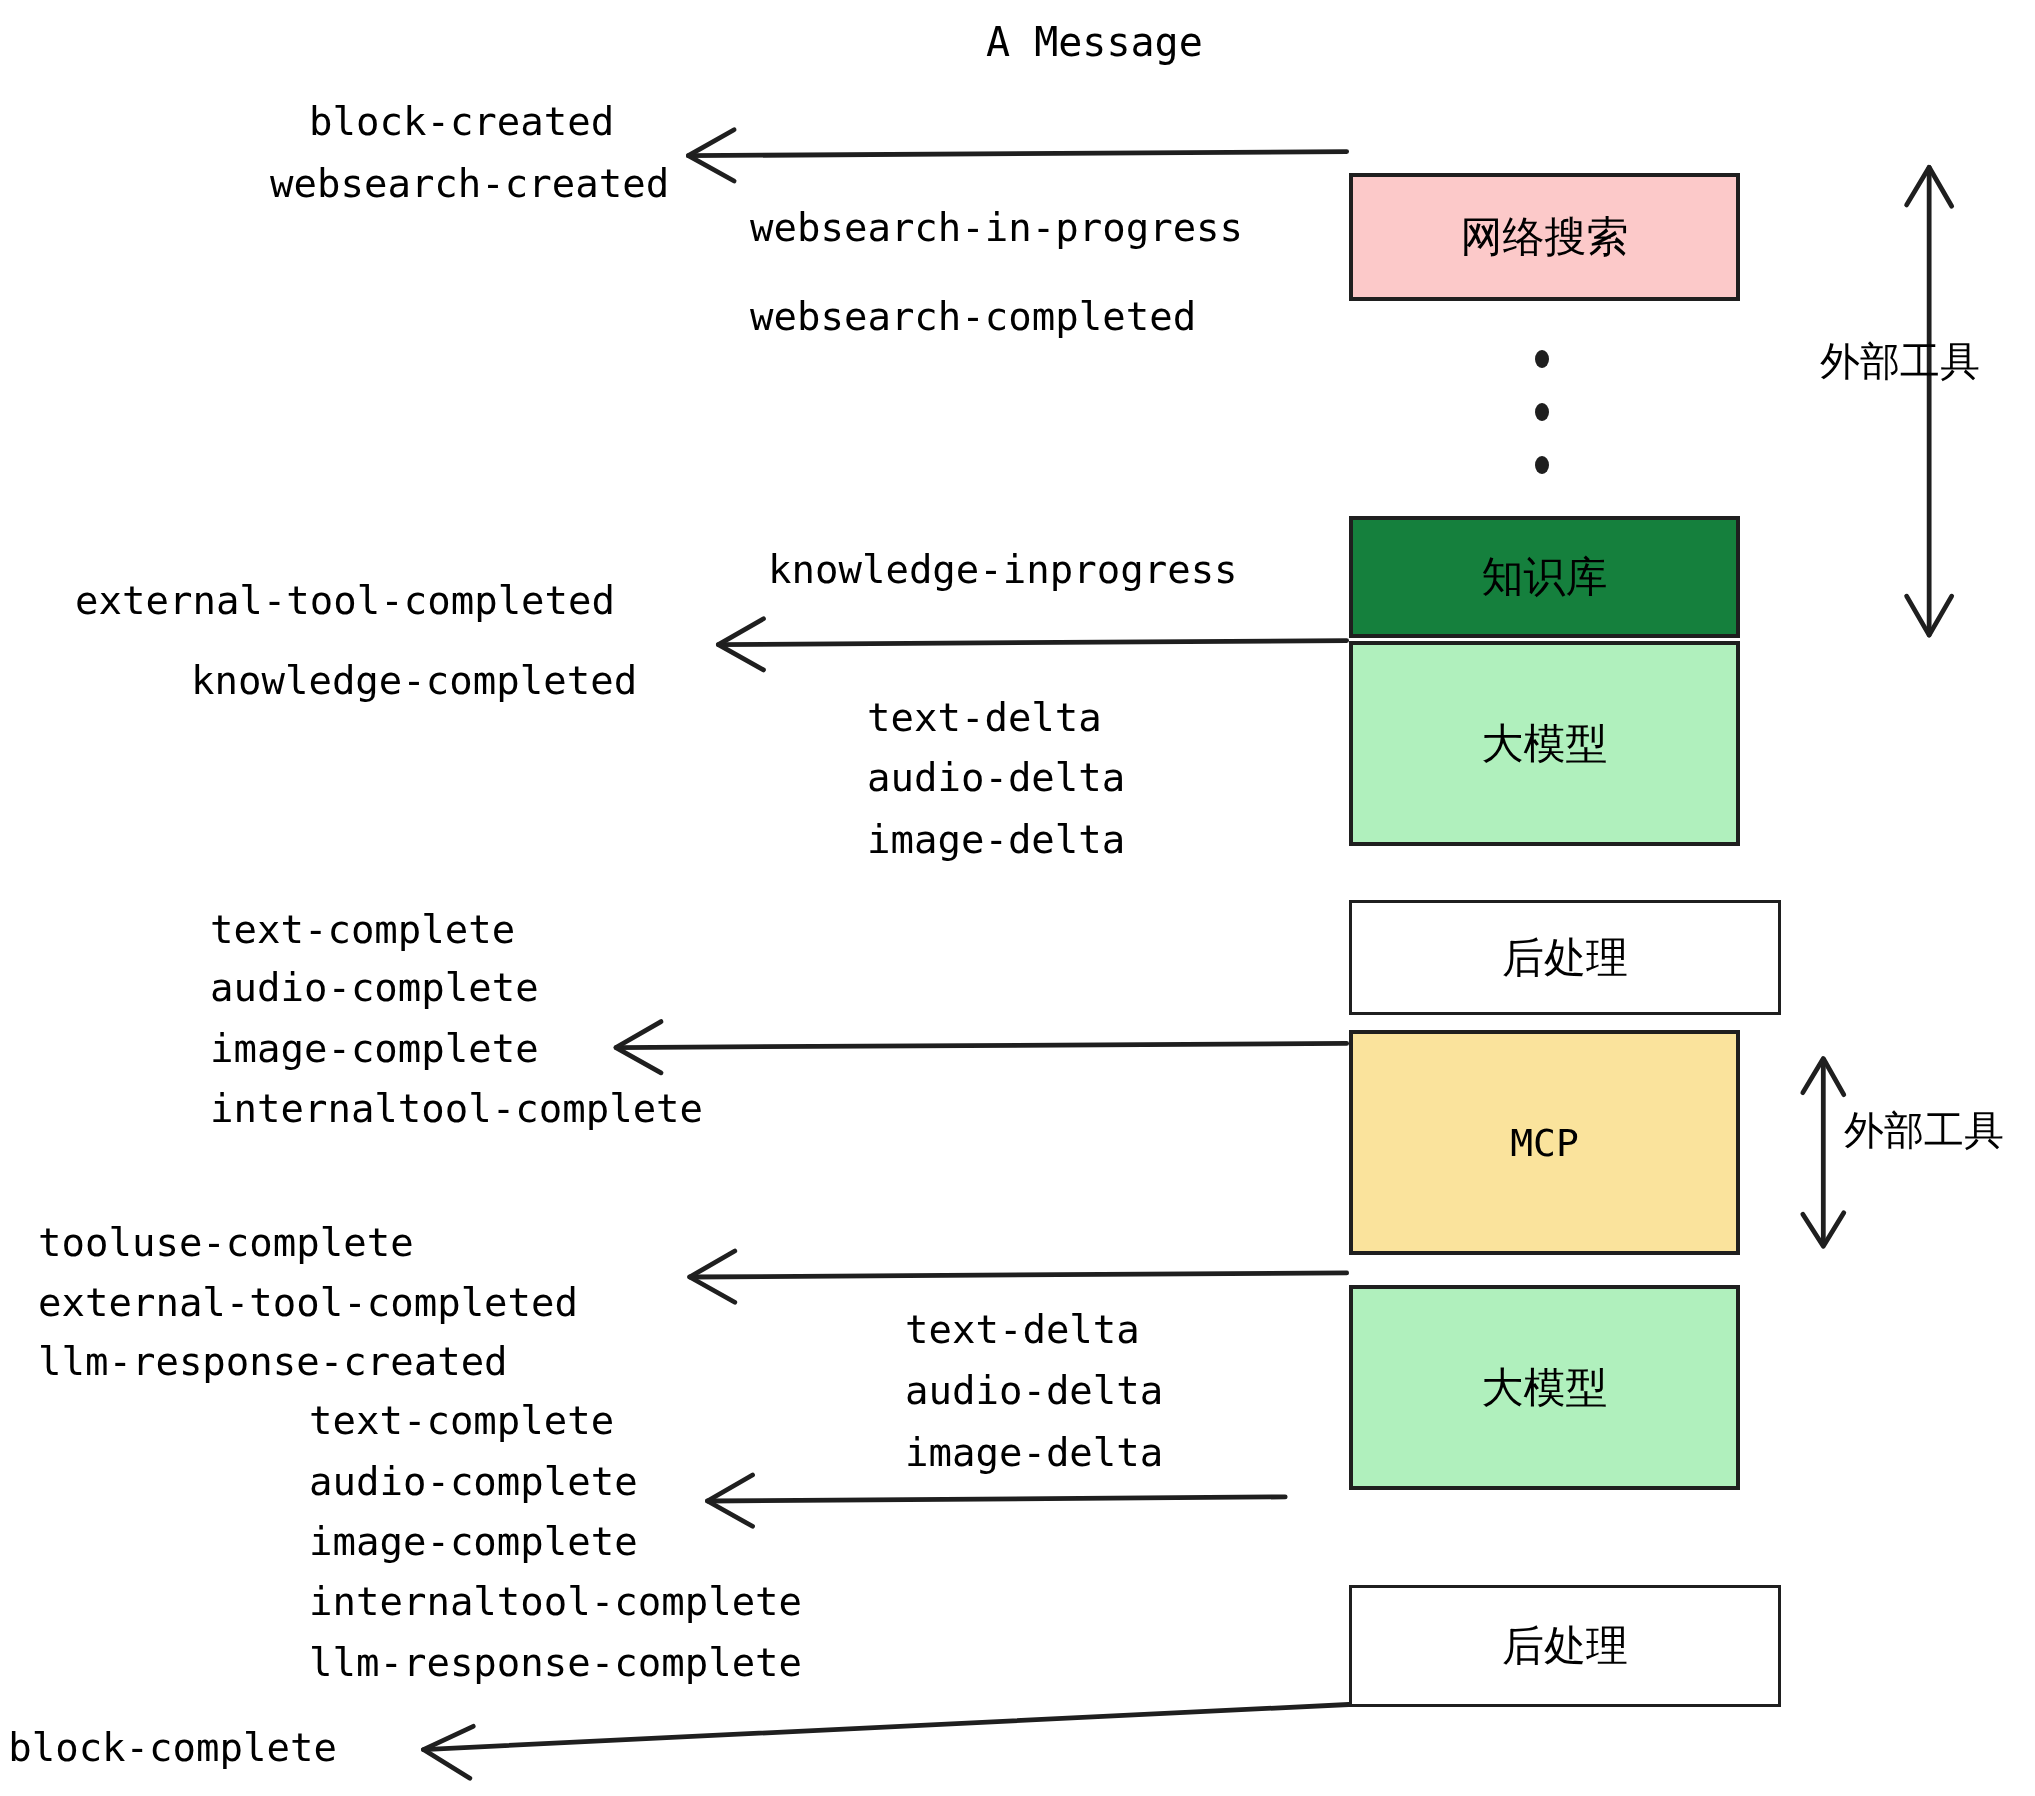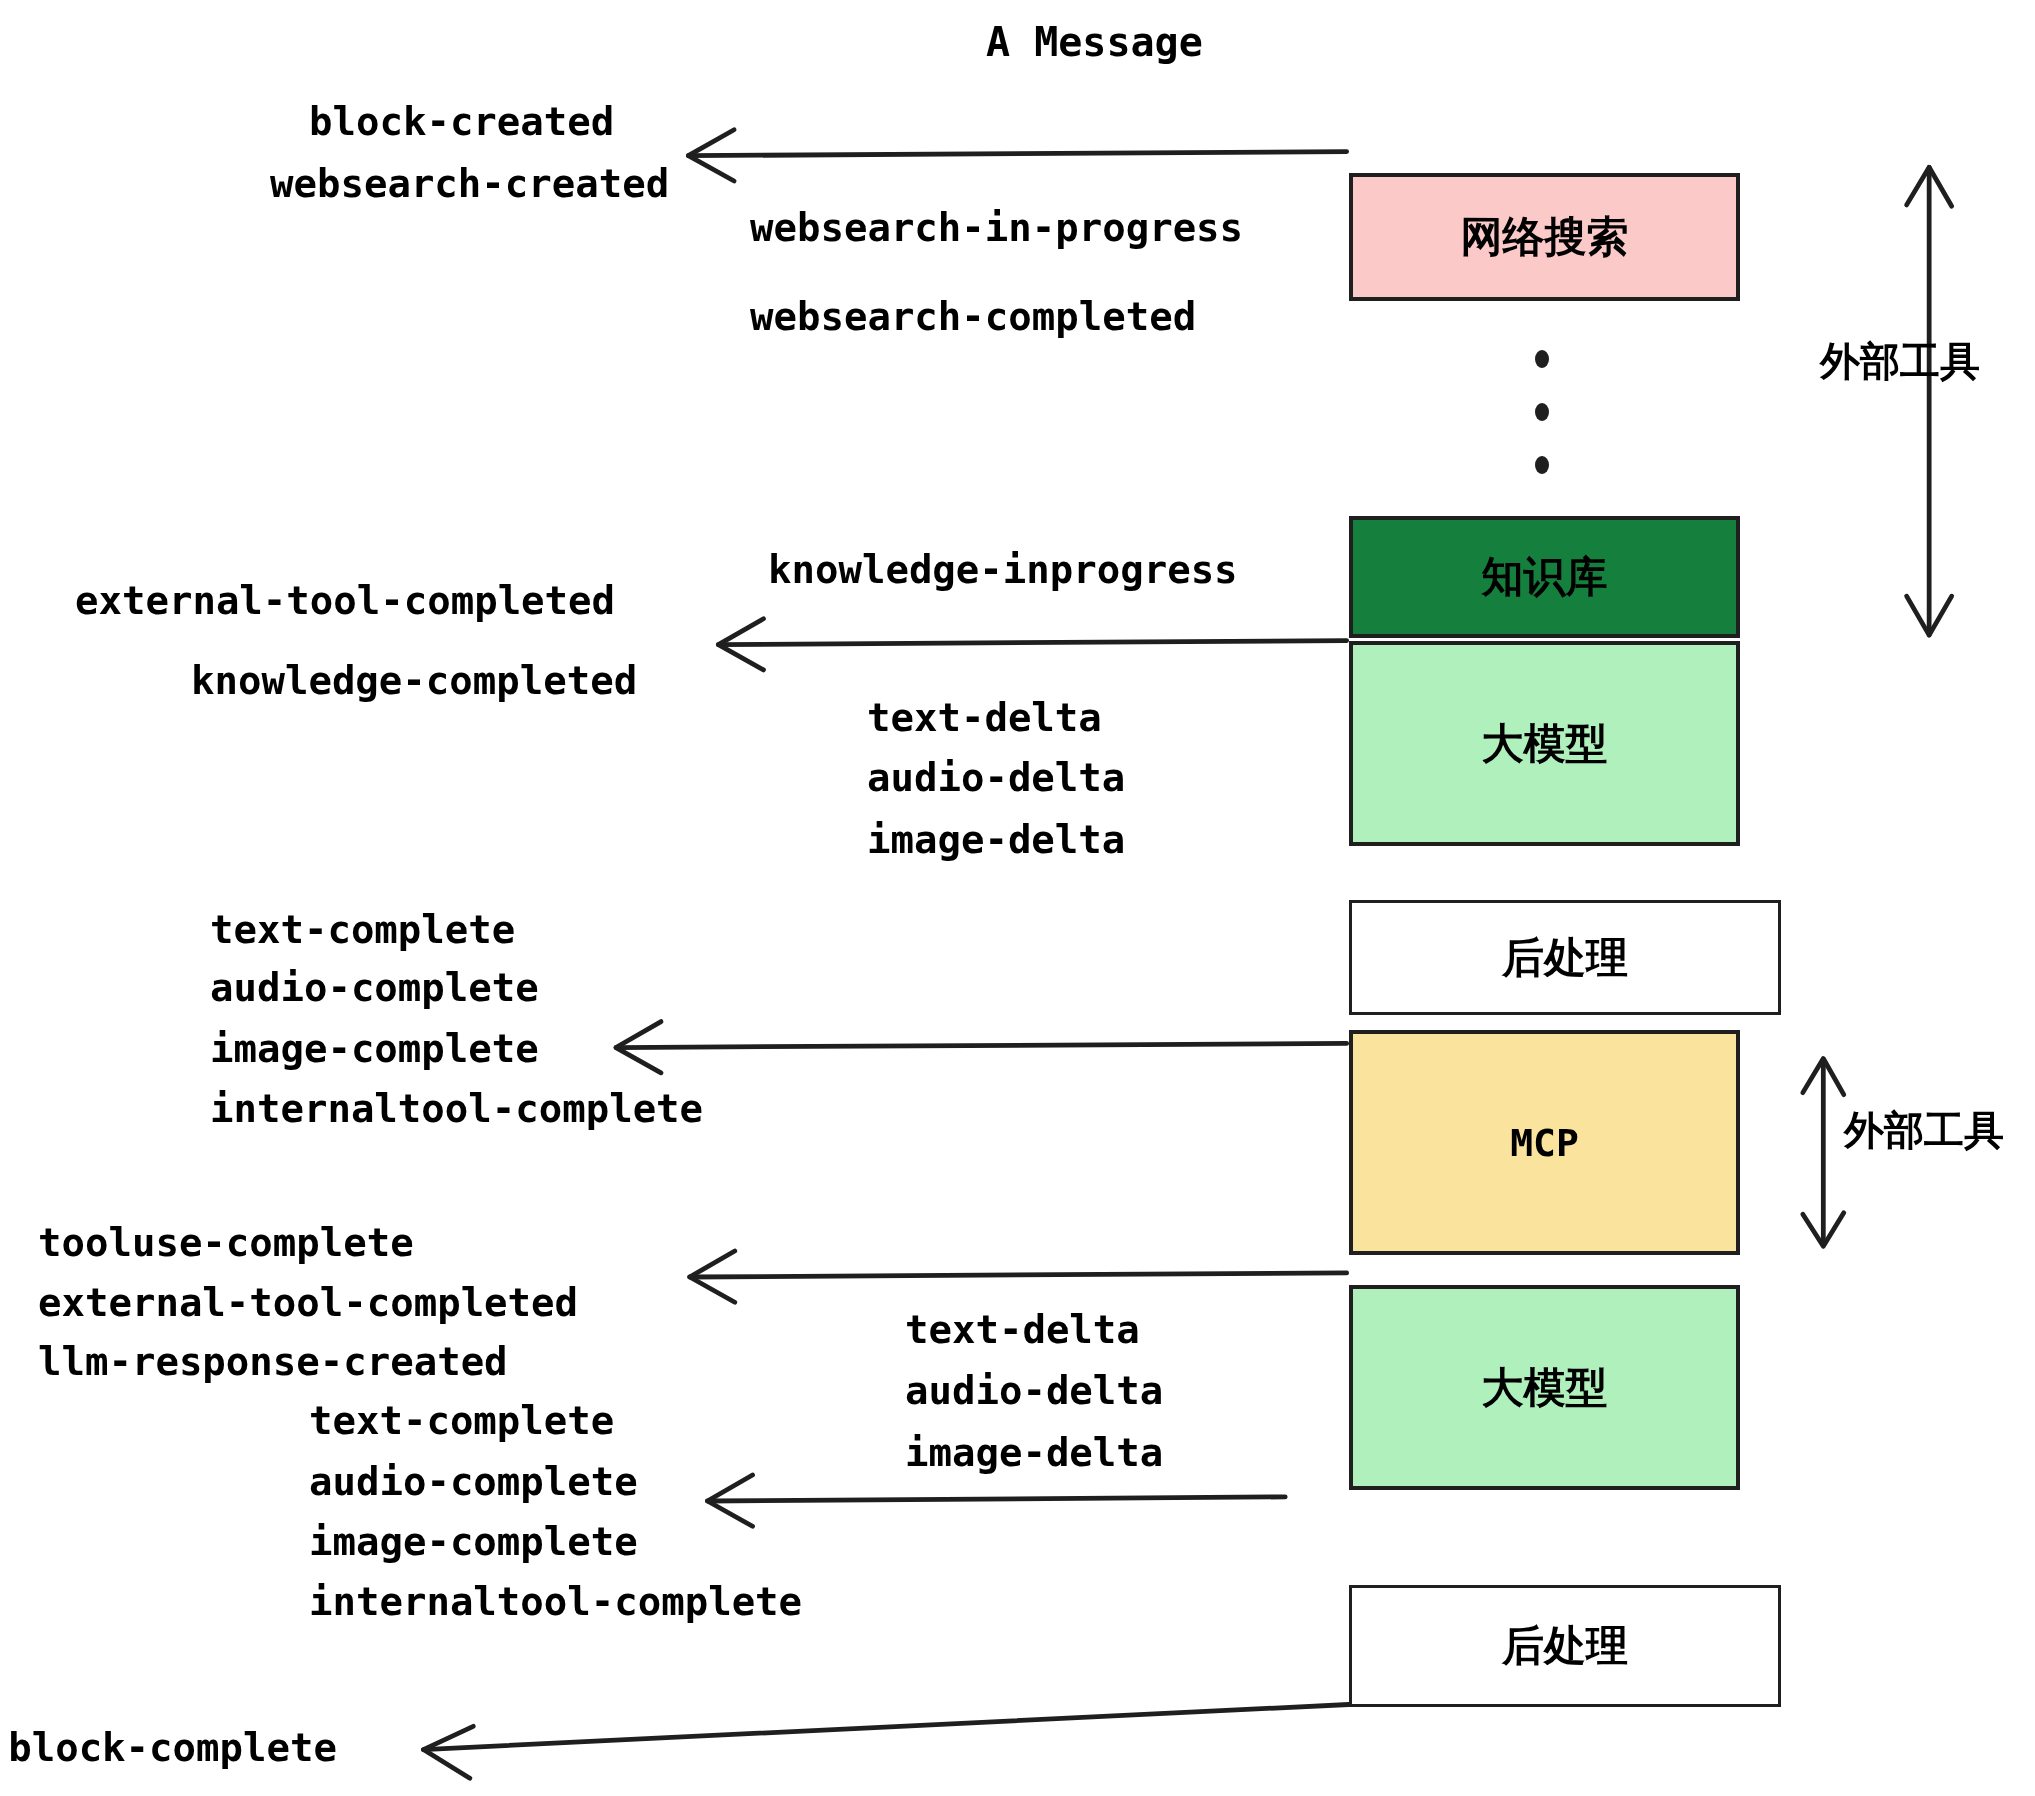--- a/index.html
+++ b/index.html
@@ -1,18 +1,18 @@
 <!DOCTYPE html>
 <html style="font-size:11px"><head>
 <meta charset="utf-8">
 <style>
   html,body{margin:0;padding:0;background:#fff;}
   body{width:2035px;height:1796px;position:relative;overflow:hidden;
        font-family:"DejaVu Sans Mono","Liberation Mono",monospace;}
-  #stage{position:absolute;inset:0;width:1947px;height:1796px;font-weight:bold;}
+  #stage{position:absolute;inset:0;width:1947px;height:1796px;}
 
   .lbl{position:absolute;white-space:pre;color:#000;
        font-family:"DejaVu Sans Mono","Liberation Mono",monospace;
        font-size:39px;line-height:1;letter-spacing:0px;}
   .title{position:absolute;white-space:pre;color:#000;
        font-family:"DejaVu Sans Mono","Liberation Mono",monospace;
        font-size:40px;line-height:1;}
 
   .box{position:absolute;box-sizing:border-box;border:4.1px solid #1f1f1f;
        display:flex;align-items:center;justify-content:center;}
@@ -146,17 +146,18 @@
   <div class="lbl" style="left:905px; top:1433px;">image-delta</div>
 
   <div class="lbl" style="left:309px; top:1401px;">text-complete</div>
 
   <div class="lbl" style="left:309px; top:1462px;">audio-complete</div>
 
   <div class="lbl" style="left:309px; top:1522px;">image-complete</div>
 
   <div class="lbl" style="left:309px; top:1582px;">internaltool-complete</div>
 
+  <div class="lbl" style="left:309px; top:1643px;">llm-response-complete</div>
 
   <div class="lbl" style="left:8.2px; top:1728px;">block-complete</div>
 
 </div>
 
 
 </body></html>

